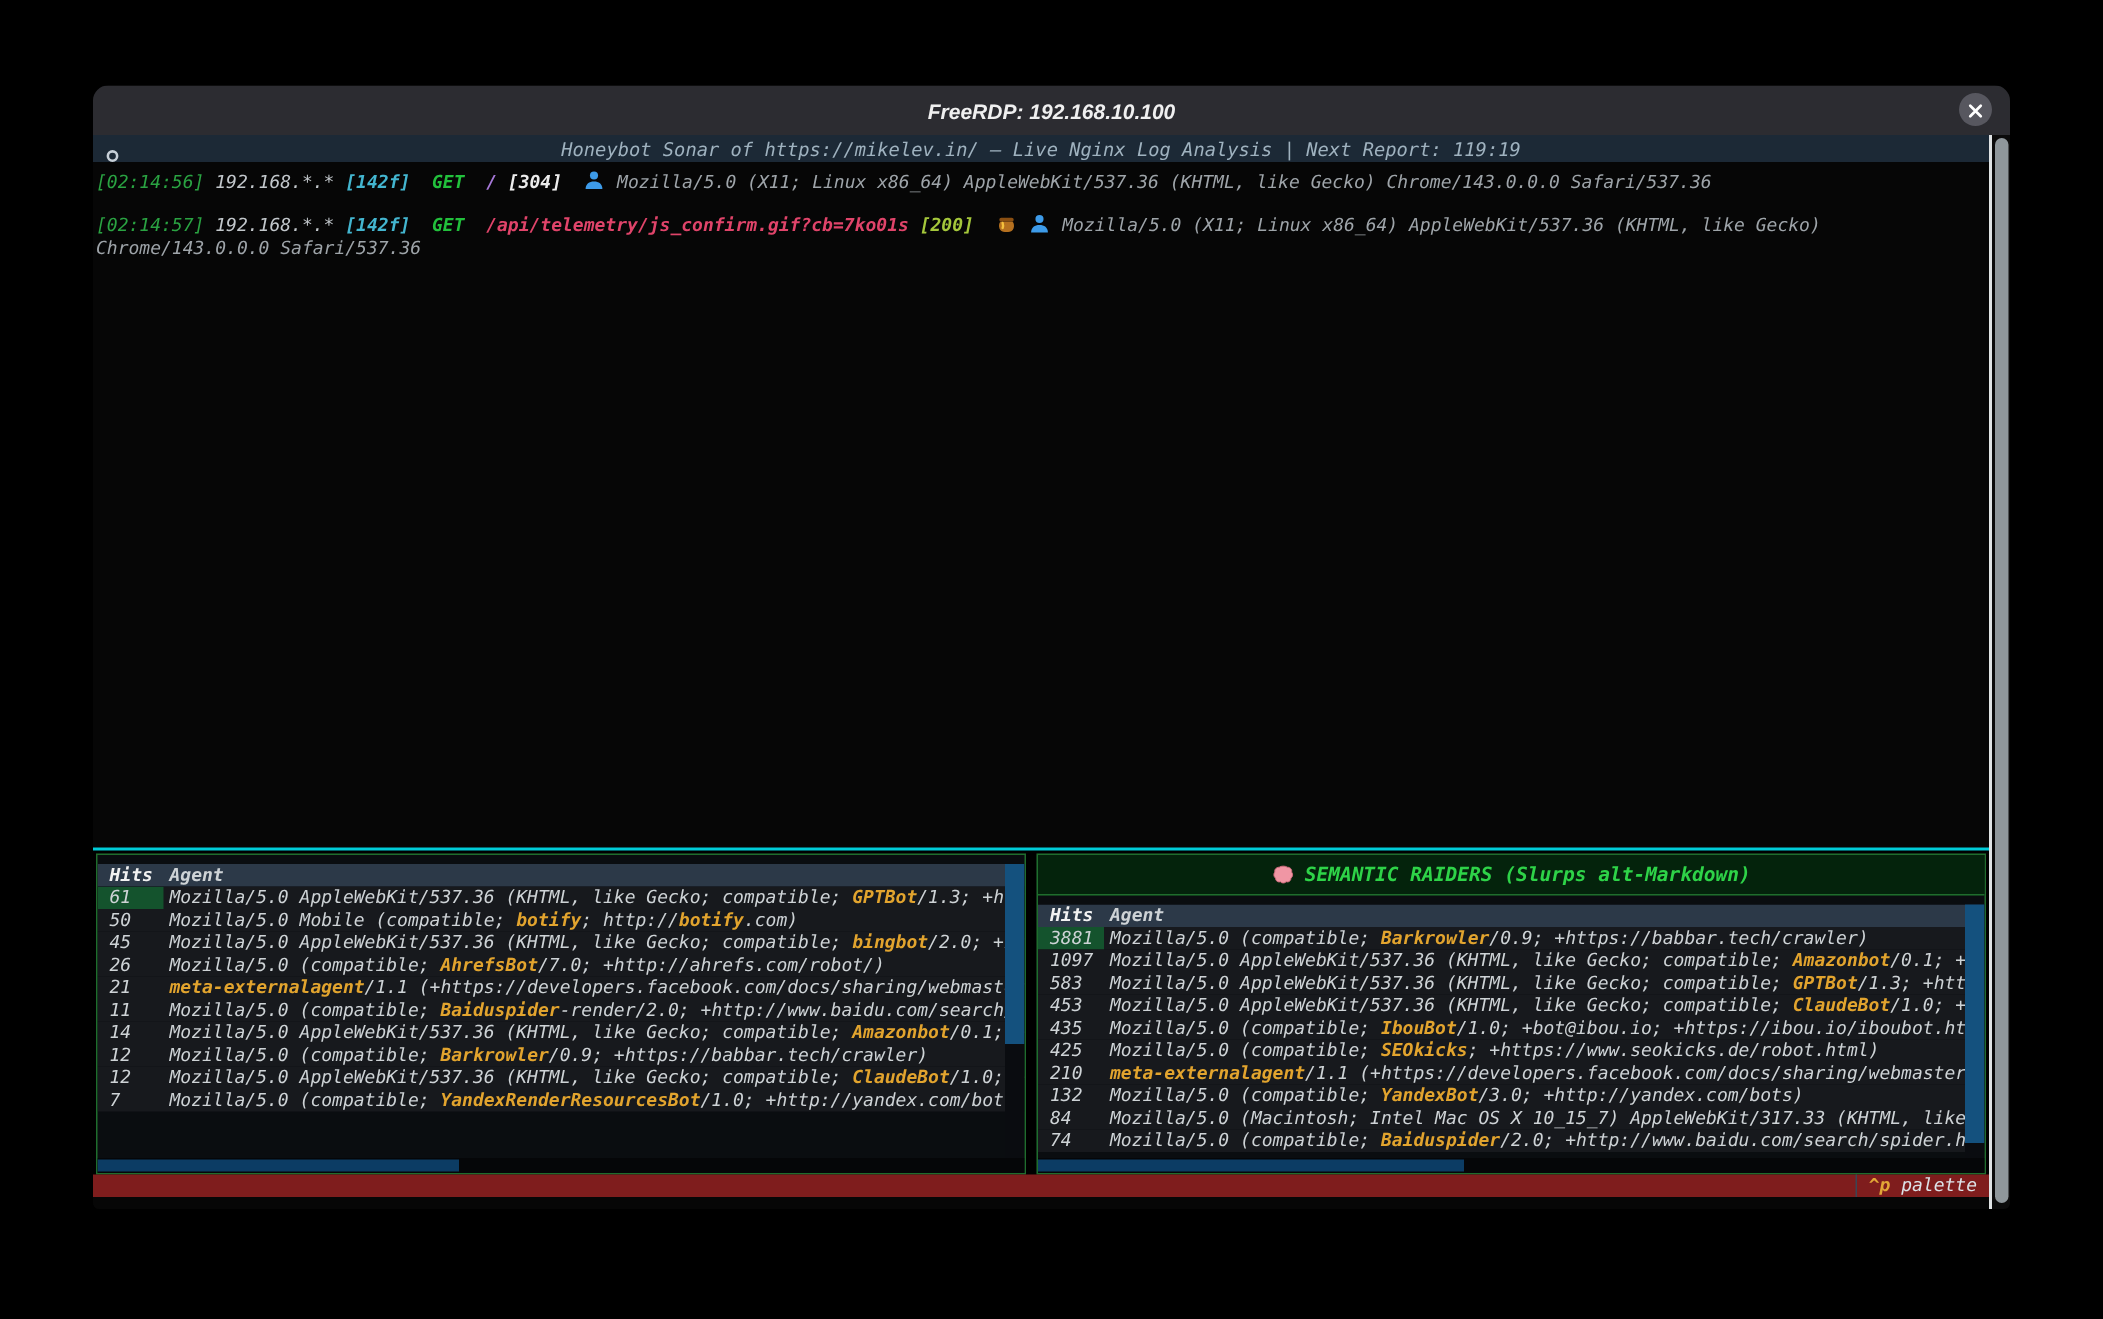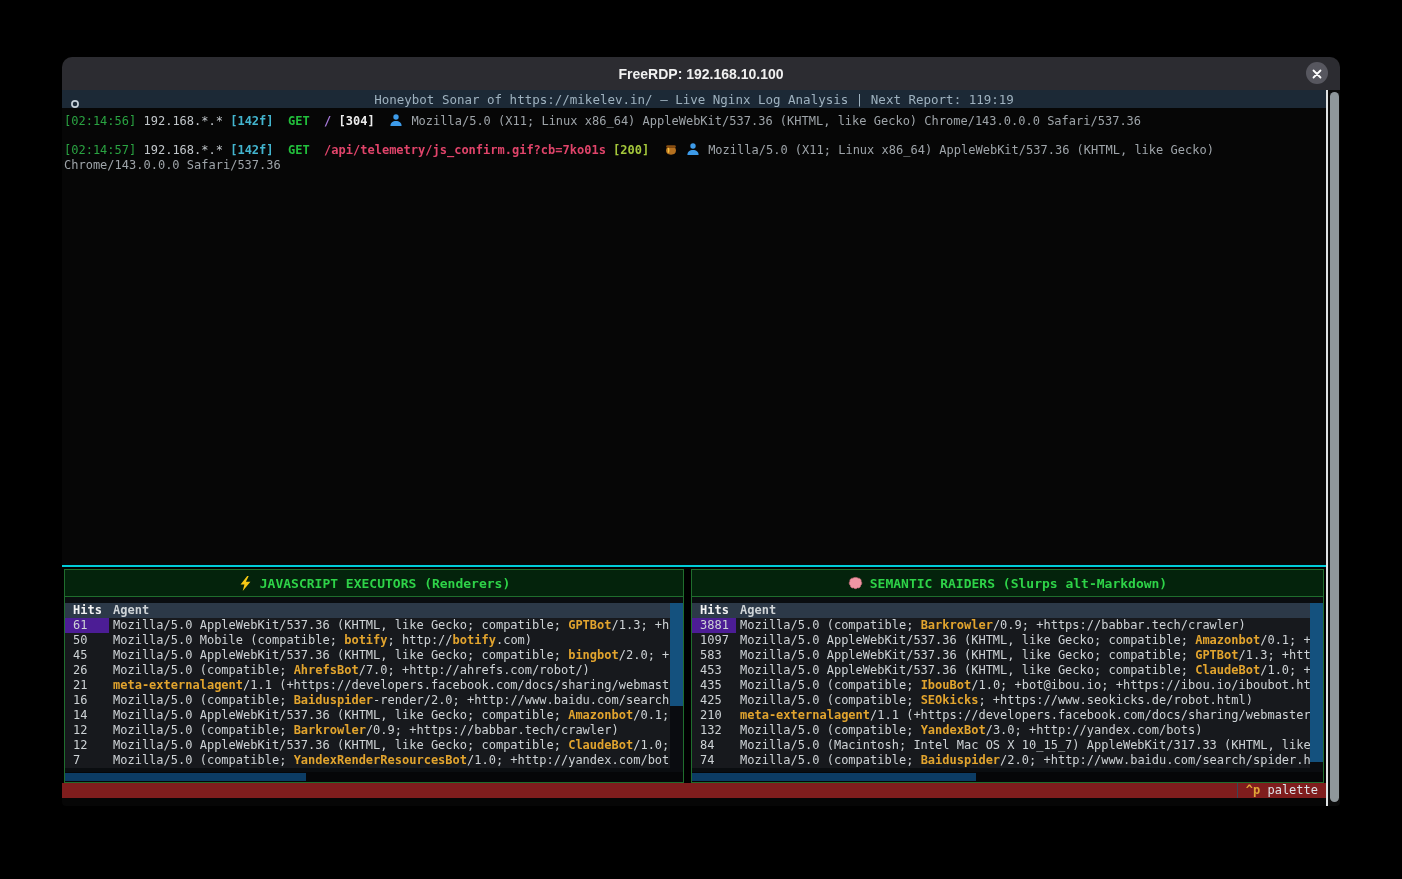--- a/index.html
+++ b/index.html
@@ -1,17 +1,17 @@
 <!DOCTYPE html>
 <html><head>
 <meta charset="utf-8">
 <style>
   html,body{margin:0;padding:0;background:#000;width:1402px;height:879px;overflow:hidden;}
   *{box-sizing:border-box;}
-  .desktop{position:relative;width:1402px;height:728px;background:#000;font-family:"DejaVu Sans Mono",monospace;}
+  .desktop{position:relative;width:1402px;height:728px;background:#000;font-family:"DejaVu Sans Mono",monospace;font-style:italic;}
   .window{position:absolute;left:62px;top:57px;width:1278px;height:749px;background:#060606;
           border-radius:10px 10px 4px 4px;overflow:hidden;display:flex;flex-direction:column;}
   
   .titlebar{height:33px;background:#2c2c31;display:flex;align-items:center;justify-content:center;position:relative;flex:0 0 auto;}
   .title{font-family:"Liberation Sans",sans-serif;font-weight:bold;font-size:14px;color:#f0f0f0;}
   .closebtn{position:absolute;right:12px;top:5px;width:22px;height:22px;border-radius:50%;background:#57575f;
             display:flex;align-items:center;justify-content:center;cursor:pointer;}
   .closebtn svg{width:10px;height:10px;}
   
   .bodyrow{flex:1;display:flex;min-height:0;}
@@ -40,21 +40,21 @@
   .panel.right{flex:1;}
   .panel-header{flex:0 0 27px;background:#04230c;border-bottom:1px solid #1f6d2d;display:flex;align-items:center;justify-content:center;gap:7px;}
   .panel-title{font-size:13px;font-weight:bold;color:#2ed348;white-space:pre;}
   .picon{width:15px;height:15px;display:inline-block;}
   .picon svg{width:15px;height:15px;}
   .tablewrap{flex:1;position:relative;margin-top:6px;overflow:hidden;display:flex;flex-direction:column;}
   .cols{flex:0 0 15px;background:#2c3948;color:#f2f2f2;font-weight:bold;font-size:12px;line-height:15px;display:flex;white-space:pre;}
   .rows{flex:1;overflow:hidden;position:relative;font-size:12px;line-height:15px;}
   .trow{display:flex;background:#17191d;white-space:pre;height:15px;overflow:hidden;}
   .hits{flex:0 0 44px;padding-left:8px;color:#ced3d6;}
-  .hits.sel{background:#4c1d95;}
+  .hits.sel{background:#14532d;}
   .col-hits{flex:0 0 44px;padding-left:8px;}
   .agent{flex:1;padding-left:4px;color:#ced3d6;overflow:hidden;}
   .bot{color:#e2a42e;font-weight:bold;}
   .vscroll{position:absolute;right:0;top:-21px;bottom:0;width:13px;background:#0a0c10;}
   .vthumb{position:absolute;left:0;right:0;top:0;background:#14517e;}
   .hscroll{flex:0 0 10px;background:#050608;position:relative;}
   .hthumb{position:absolute;left:0;top:1px;bottom:1px;background:#0c3c64;}
   
   .statusbar{flex:0 0 15px;margin-bottom:8px;background:#7f1d1d;display:flex;justify-content:flex-end;align-items:center;font-size:12px;line-height:15px;}
   .palettebox{border-left:1px solid #3b4654;padding:0 8px 0 8px;white-space:pre;}
@@ -97,38 +97,32 @@
                   <path d="M4.4 6.6 q0.6 1.9 0 3.4" stroke="#f5c13d" stroke-width="1.6" fill="none" stroke-linecap="round"></path>
                 </svg></span><span> </span><span class="licon"><svg viewBox="0 0 14 14">
                   <circle cx="7" cy="4" r="2.7" fill="#3d9be9"></circle>
                   <path d="M1.4 13 C1.4 9.6 3.8 8 7 8 C10.2 8 12.6 9.6 12.6 13 Z" fill="#3d9be9"></path>
                 </svg></span><span> </span><span class="lag">Mozilla/5.0 (X11; Linux x86_64) AppleWebKit/537.36 (KHTML, like Gecko) Chrome/143.0.0.0 Safari/537.36</span></div>
           </div>
 
         <div class="bottom">
 
           <div class="panel left">
-            <div class="panel-header">
-              <span class="picon"><svg viewBox="0 0 14 14">
-                    <path d="M8.6 0 L2.4 8 L6 8 L4.4 14 L11.6 5.4 L7.4 5.4 L10 0 Z" fill="#f6c915"></path>
-                  </svg></span>
-              <span class="panel-title">JAVASCRIPT EXECUTORS (Renderers)</span>
-            </div>
             <div class="tablewrap">
               <div class="cols">
                 <span class="col-hits">Hits</span>
                 <span class="agent">Agent</span>
               </div>
               <div class="rows">
                   <div class="trow"><span class="hits sel">61</span><span class="agent"><span>Mozilla/5.0 AppleWebKit/537.36 (KHTML, like Gecko; compatible; </span><span class="bot">GPTBot</span><span>/1.3; +http</span></span></div>
                   <div class="trow"><span class="hits">50</span><span class="agent"><span>Mozilla/5.0 Mobile (compatible; </span><span class="bot">botify</span><span>; http://</span><span class="bot">botify</span><span>.com)</span></span></div>
                   <div class="trow"><span class="hits">45</span><span class="agent"><span>Mozilla/5.0 AppleWebKit/537.36 (KHTML, like Gecko; compatible; </span><span class="bot">bingbot</span><span>/2.0; +htt</span></span></div>
                   <div class="trow"><span class="hits">26</span><span class="agent"><span>Mozilla/5.0 (compatible; </span><span class="bot">AhrefsBot</span><span>/7.0; +http://ahrefs.com/robot/)</span></span></div>
                   <div class="trow"><span class="hits">21</span><span class="agent"><span class="bot">meta-externalagent</span><span>/1.1 (+https://developers.facebook.com/docs/sharing/webmasters</span></span></div>
-                  <div class="trow"><span class="hits">16</span><span class="agent"><span>Mozilla/5.0 (compatible; </span><span class="bot">Baiduspider</span><span>-render/2.0; +http://www.baidu.com/search/sp</span></span></div>
+                  <div class="trow"><span class="hits">11</span><span class="agent"><span>Mozilla/5.0 (compatible; </span><span class="bot">Baiduspider</span><span>-render/2.0; +http://www.baidu.com/search/sp</span></span></div>
                   <div class="trow"><span class="hits">14</span><span class="agent"><span>Mozilla/5.0 AppleWebKit/537.36 (KHTML, like Gecko; compatible; </span><span class="bot">Amazonbot</span><span>/0.1; +h</span></span></div>
                   <div class="trow"><span class="hits">12</span><span class="agent"><span>Mozilla/5.0 (compatible; </span><span class="bot">Barkrowler</span><span>/0.9; +https://babbar.tech/crawler)</span></span></div>
                   <div class="trow"><span class="hits">12</span><span class="agent"><span>Mozilla/5.0 AppleWebKit/537.36 (KHTML, like Gecko; compatible; </span><span class="bot">ClaudeBot</span><span>/1.0; +c</span></span></div>
                   <div class="trow"><span class="hits">7</span><span class="agent"><span>Mozilla/5.0 (compatible; </span><span class="bot">YandexRenderResourcesBot</span><span>/1.0; +http://yandex.com/bots)</span></span></div>
                 </div>
               <div class="vscroll">
                   <div class="vthumb" style="height:62%"></div>
                 </div>
               <div class="hscroll">
                   <div class="hthumb" style="width:39%"></div>

